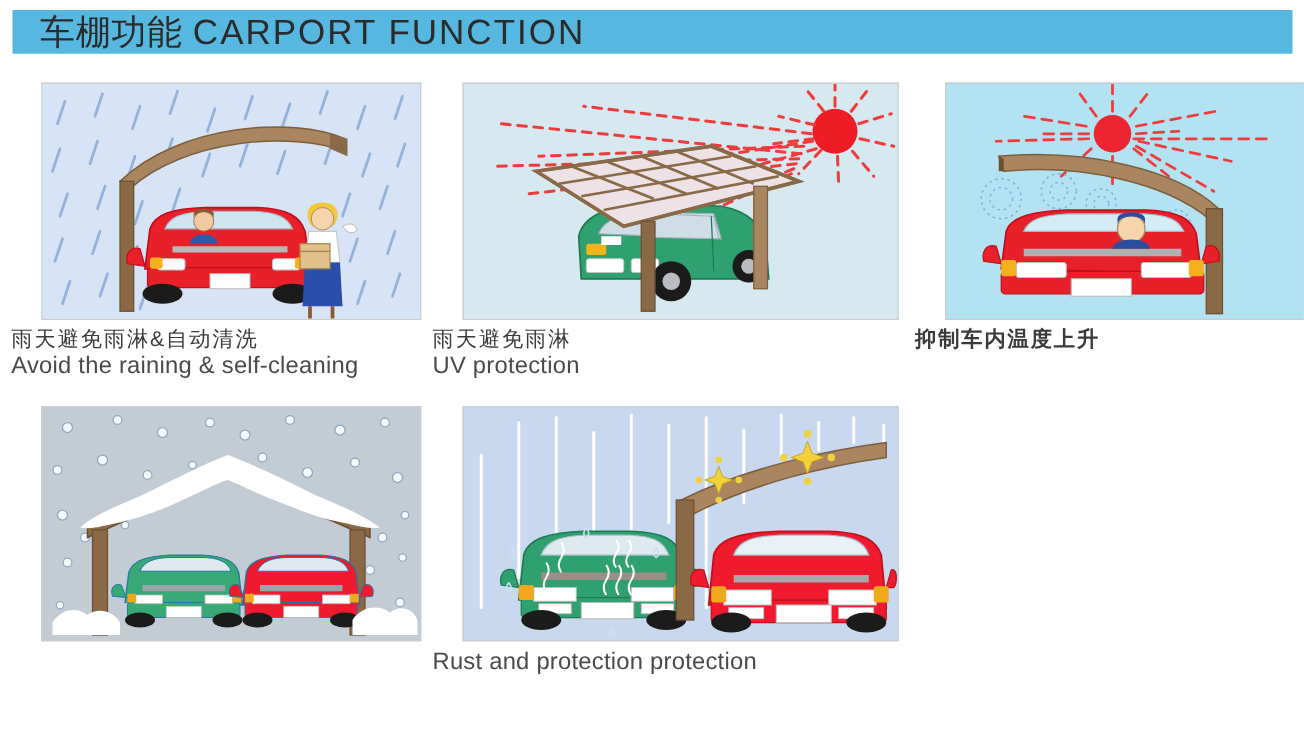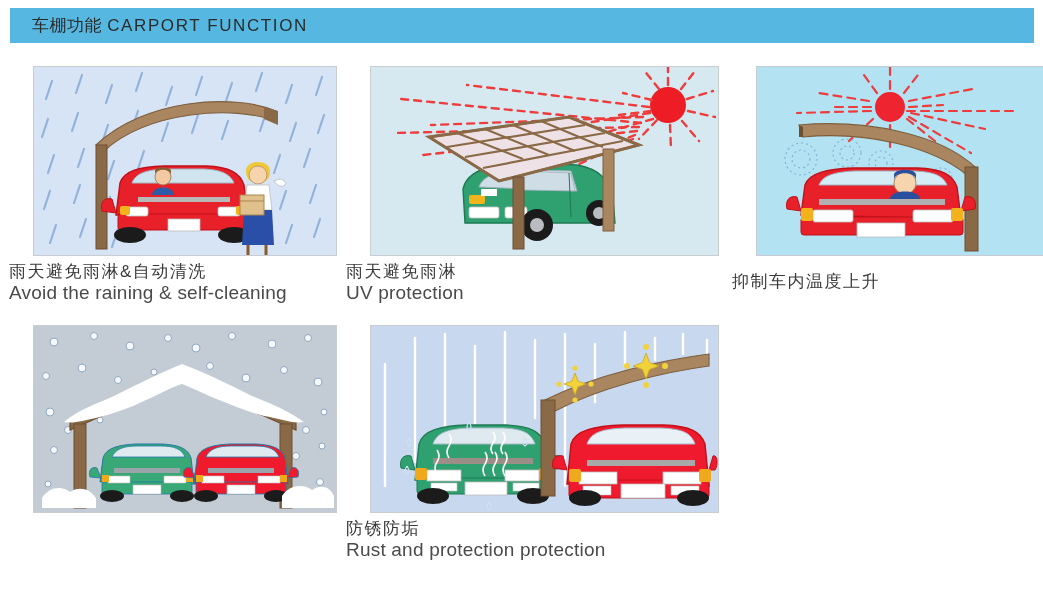--- a/index.html
+++ b/index.html
@@ -13,21 +13,21 @@
   .page{position:relative;width:1043px;height:593px;}
 
   
   .header-bar{
     position:absolute;left:10px;top:8px;width:1024px;height:35px;
     background:#56b8e0;
     display:flex;align-items:center;
   }
   .header-title{
     margin-left:22px;
-    font-size:17px;
+    font-size:28px;
     letter-spacing:.5px;
     color:#2b2b2b;
     white-space:nowrap;
   }
   .header-title .en{letter-spacing:1.6px;}
   .row1{top:66px;}
   .row2{top:325px;}
 
   .cell{position:absolute;padding-left:24px;}
   .col1{left:9px;}
@@ -286,21 +286,21 @@
           <rect x="194" y="141" width="12" height="13" rx="2" fill="#f3b21c"></rect>
           <rect x="100" y="156" width="48" height="14" fill="#ffffff" stroke="#bbbbbb" stroke-width=".8"></rect>
           <rect x="62" y="132" width="126" height="6" fill="#b0b0b0"></rect>
 
           <circle cx="148" cy="116" r="11" fill="#f6d5ae" stroke="#b08a5e" stroke-width="1"></circle>
           <path d="M137 113 C137 104 159 104 159 113 L159 108 C159 101 137 101 137 108 Z" fill="#2a4f9e"></path>
           <path d="M133 132 C133 122 163 122 163 132 Z" fill="#2a4f9e"></path>
         </g>
       </svg>
     </div>
-    <div class="caption" style="top:206px;left:0;">
+    <div class="caption" style="top:196px;left:0;font-weight:bold;">
       <div class="cap-cn">抑制车内温度上升</div>
     </div>
   </div>
 
   <div class="cell col1 row2">
     <div class="panel p-w4 sky-snow">
       <svg width="302" height="186" viewBox="0 0 302 186">
         <rect width="302" height="186" fill="#c3ccd4"></rect>
         <g fill="#f4f8fb" stroke="#8fa8c4" stroke-width="1">
           <circle cx="20" cy="16" r="4"></circle>
@@ -471,18 +471,17 @@
             <path d="M0 -13 L3.5 -3.5 L13 0 L3.5 3.5 L0 13 L-3.5 3.5 L-13 0 L-3.5 -3.5 Z" fill="#f2d23a" stroke="#c9a81e" stroke-width=".8"></path>
             <circle cx="0" cy="-19" r="3" fill="#f2d23a"></circle>
               <circle cx="19" cy="0" r="3" fill="#f2d23a"></circle>
             <circle cx="0" cy="19" r="3" fill="#f2d23a"></circle>
               <circle cx="-19" cy="0" r="3" fill="#f2d23a"></circle>
           </g>
         </g>
       </svg>
     </div>
     <div class="caption" style="top:194px;left:0;">
-      <div class="cap-cn">防锈防垢</div>
       <div class="cap-en">Rust and protection protection</div>
     </div>
   </div>
 
 </div>
 
 </body></html>

